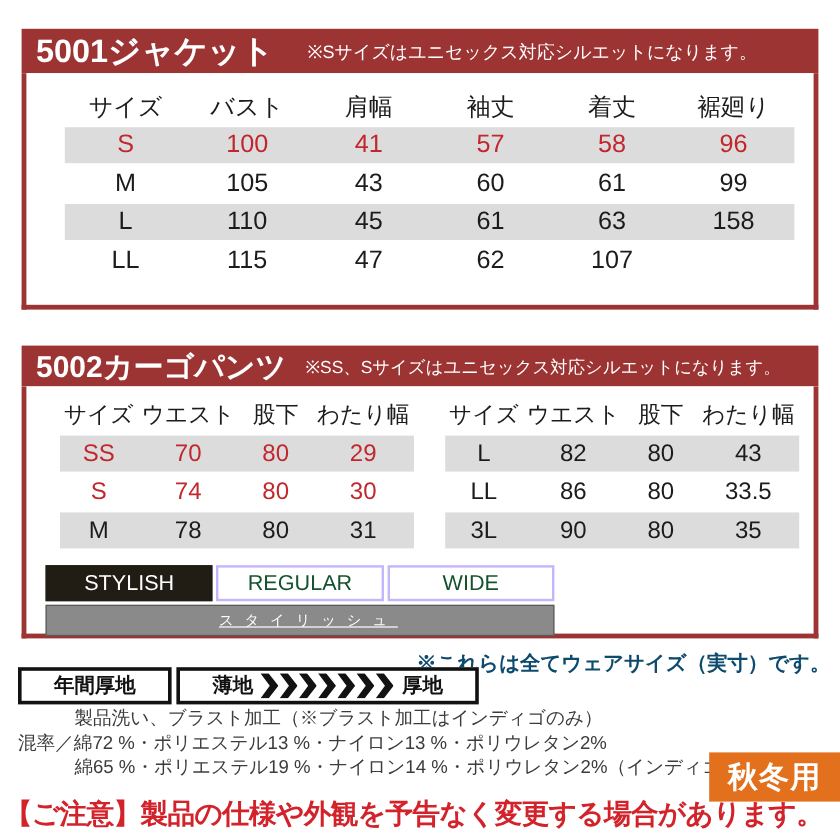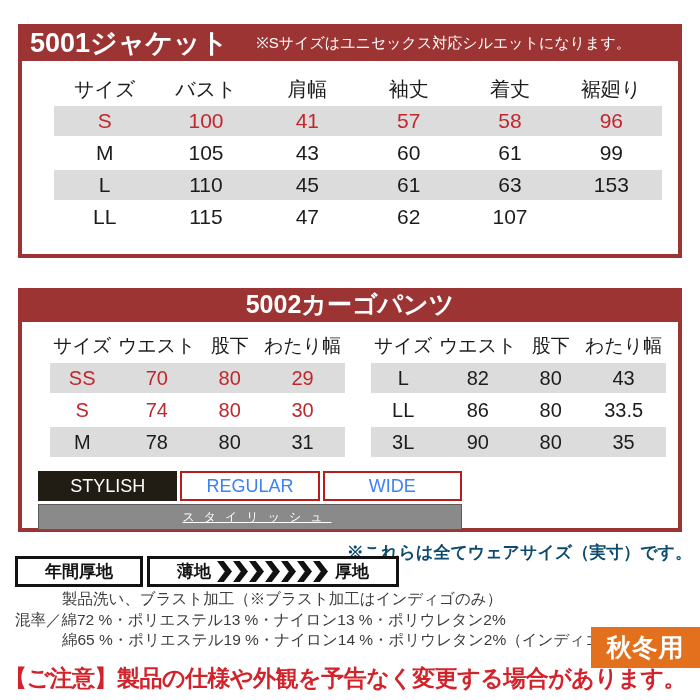--- a/index.html
+++ b/index.html
@@ -12,21 +12,21 @@
   .sec-header { background:#9d3434; color:#fff; display:flex; align-items:center; padding:0 12px; }
   .sec-title { font-weight:bold; font-size:27px; letter-spacing:0px; white-space:nowrap; }
   .sec-note { font-size:15px; margin-left:28px; white-space:nowrap; }
   .sec-body { background:#fff; border:4px solid #9d3434; border-top:none; }
 
   #sec-jacket { top:24px; }
   #sec-jacket .sec-header { height:37px; }
   #sec-jacket .sec-body { height:197px; padding-top:12px; }
 
   #sec-pants { top:288px; }
-  #sec-pants .sec-header { height:34px;flex-direction:column; }
+  #sec-pants .sec-header { height:34px; }
   #sec-pants .sec-title { font-size:25px; }
   #sec-pants .sec-note { font-size:14.5px; margin-left:16px; }
   #sec-pants .sec-body { height:210px; padding-top:10px; }
 
   
   .size-table { display:block; }
   .trow { display:grid; align-items:center; text-align:center; height:30px; margin:0 0 2px 16px; }
   .trow.thead { height:28px; font-size:20px; color:#1c1c1c; margin-bottom:3px; }
   .trow span { display:block; font-size:21px; color:#1c1c1c; }
   .trow.thead span { font-size:20px; }
@@ -41,21 +41,21 @@
   .pants-table + .pants-table { margin-left:10px; }
   .pants-table .trow { grid-template-columns:0.95fr 1.25fr 0.9fr 1.25fr; }
   .pants-table .trow.thead span { font-size:19px; }
   .pants-table .trow span { font-size:20px; }
 
   
   #silhouette { width:424px; margin:12px 0 0 16px; }
   .sil-row1 { display:flex; gap:3px; height:30px; }
   .sil-opt { flex:1; display:flex; align-items:center; justify-content:center; font-size:18px; }
   .sil-opt.selected { background:#211d14; color:#fff; border:2px solid #211d14; }
-  .sil-opt.idle { background:#fff; color:#3b82f6; border:2px solid #b91c1c; }
+  .sil-opt.idle { background:#fff; color:#14532d; border:2px solid #c4b5fd; }
   .sil-row2 { margin-top:3px; height:26px; background:#8a8a8a; border:1px solid #5a5a5a;
               color:#fff; display:flex; align-items:center; justify-content:center;
               font-size:12px; letter-spacing:9px; padding-left:14px;text-decoration:underline; }
 
   
   #wear-note { position:absolute; top:541px; right:8px; font-size:17px; font-weight:bold; color:#0c4a6e; }
 
   #thickness { position:absolute; left:15px; top:556px; display:flex; }
   .thick-box { border:3px solid #121212; background:#fff; height:31px; display:flex; align-items:center;
                font-weight:bold; font-size:17px; color:#121212; padding:0 27px; white-space:nowrap; }
@@ -109,21 +109,21 @@
           <span>60</span>
           <span>61</span>
           <span>99</span>
         </div>
         <div class="trow gray">
           <span>L</span>
           <span>110</span>
           <span>45</span>
           <span>61</span>
           <span>63</span>
-          <span>153</span>
+          <span>158</span>
         </div>
         <div class="trow">
           <span>LL</span>
           <span>115</span>
           <span>47</span>
           <span>62</span>
           <span>107</span>
         </div>
       </div>
     </div>

